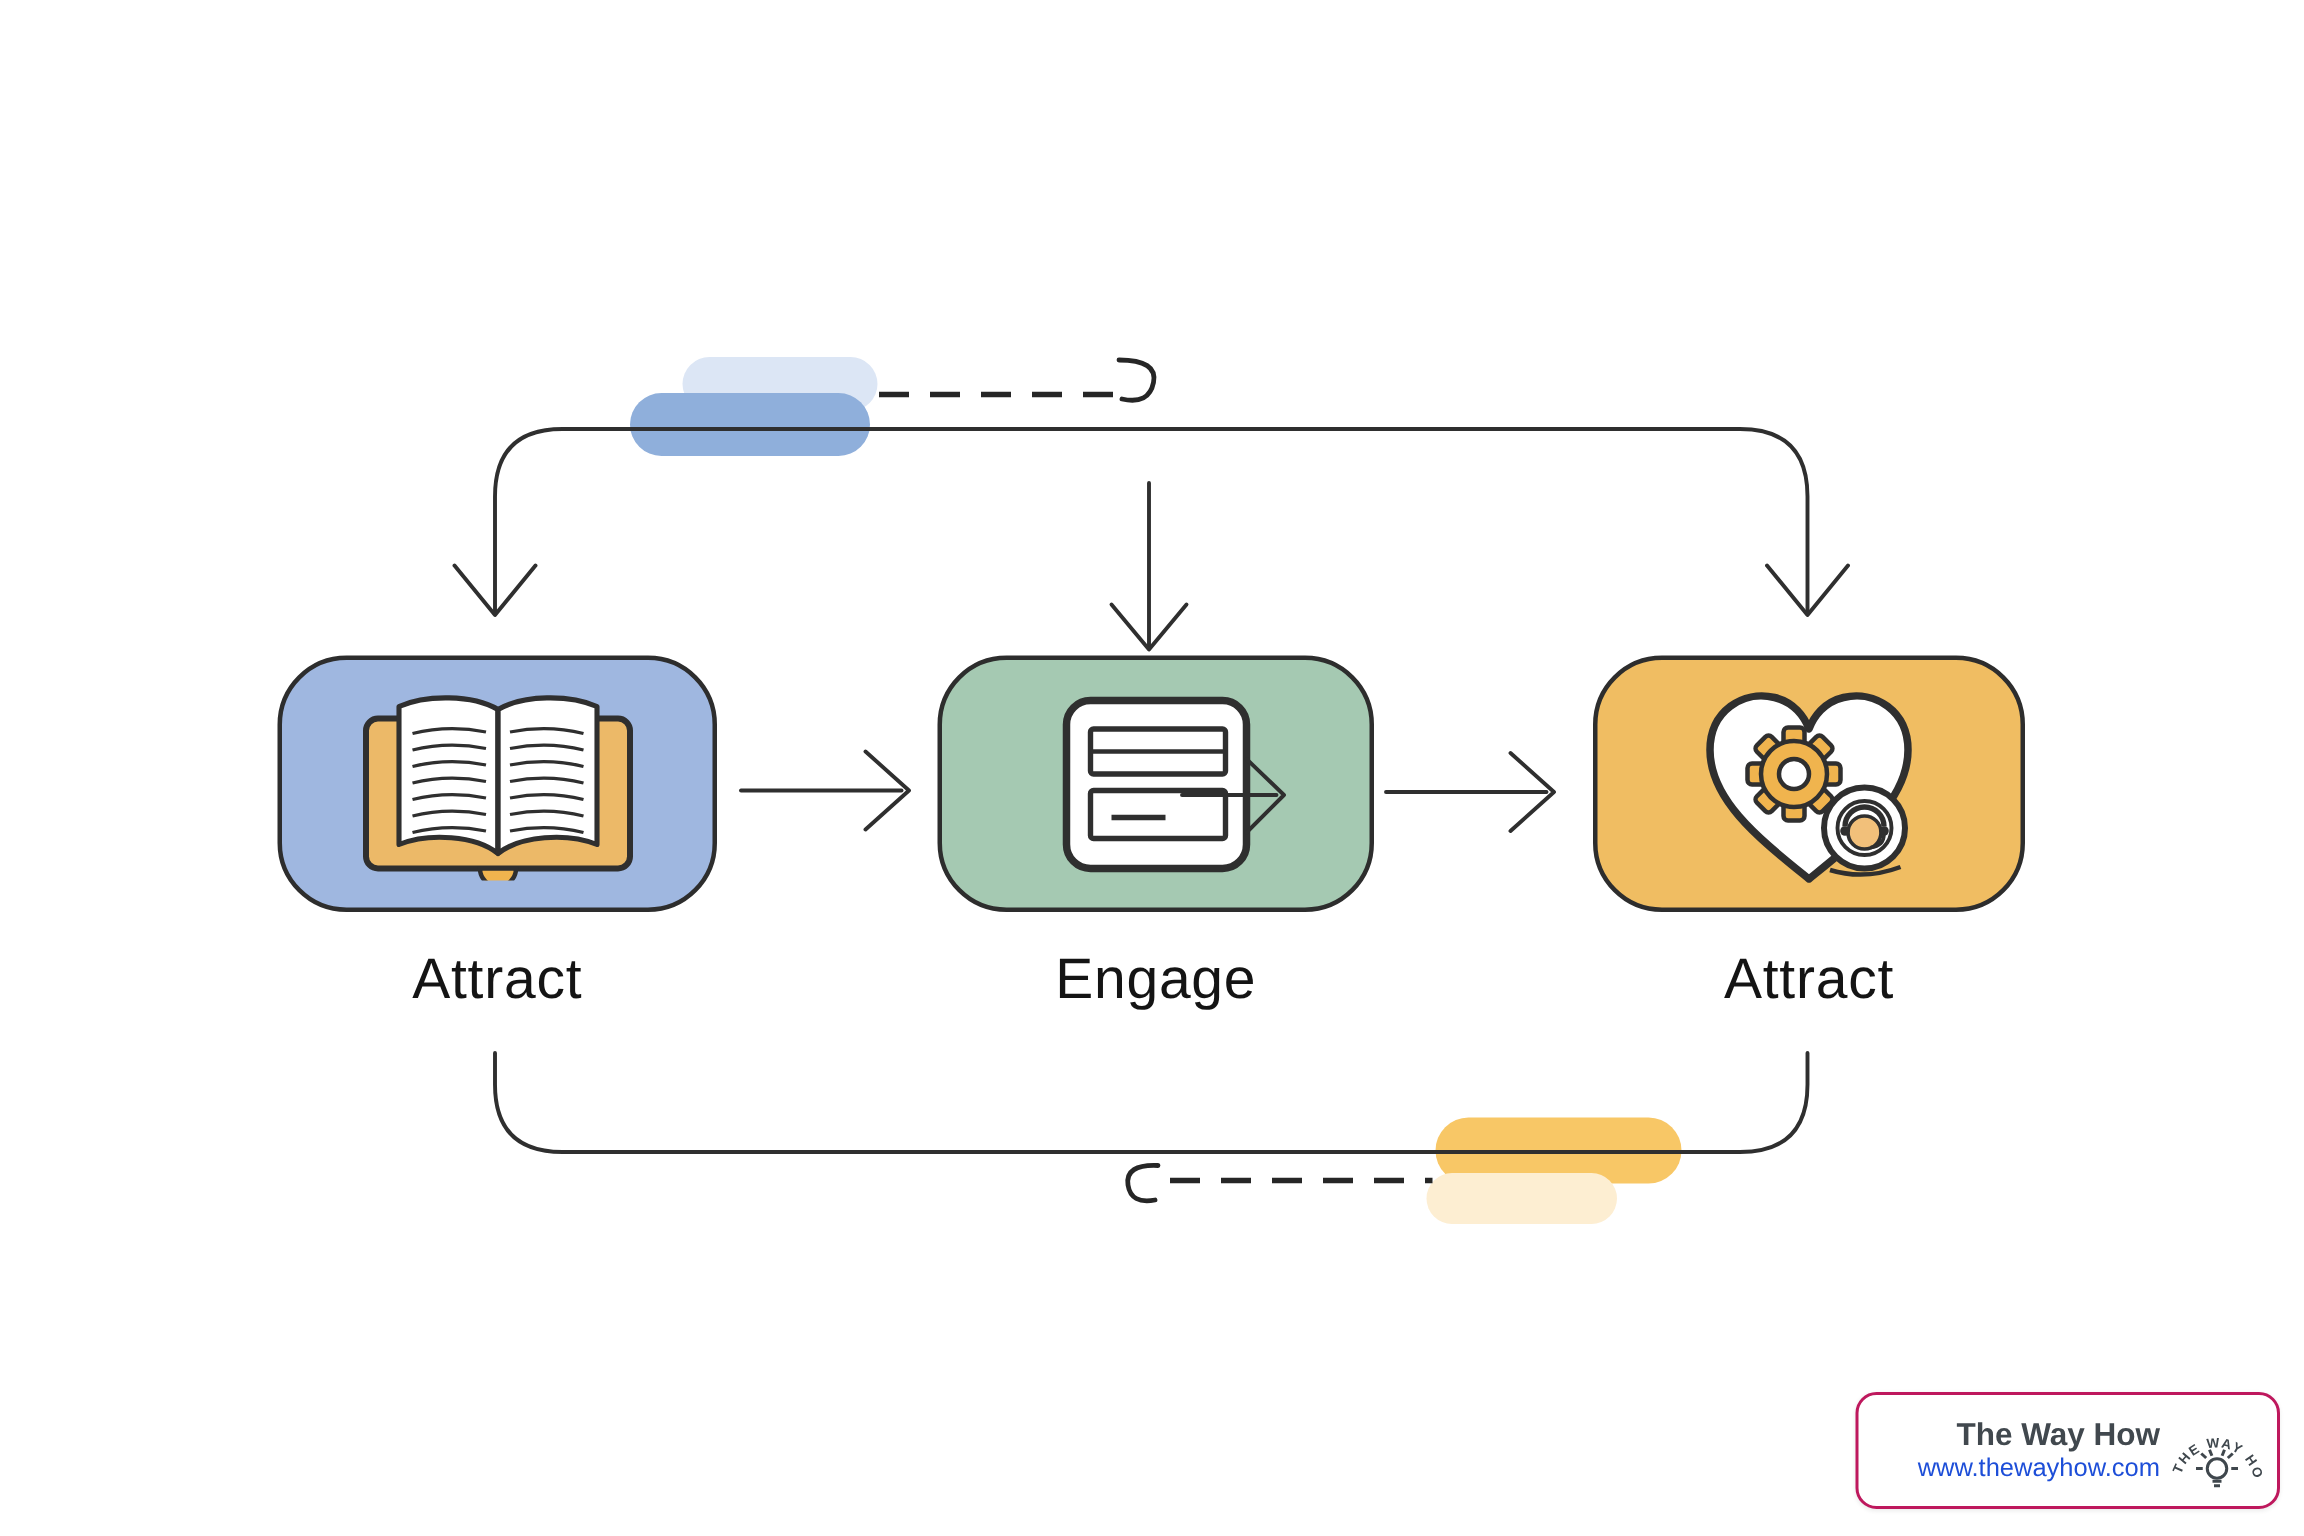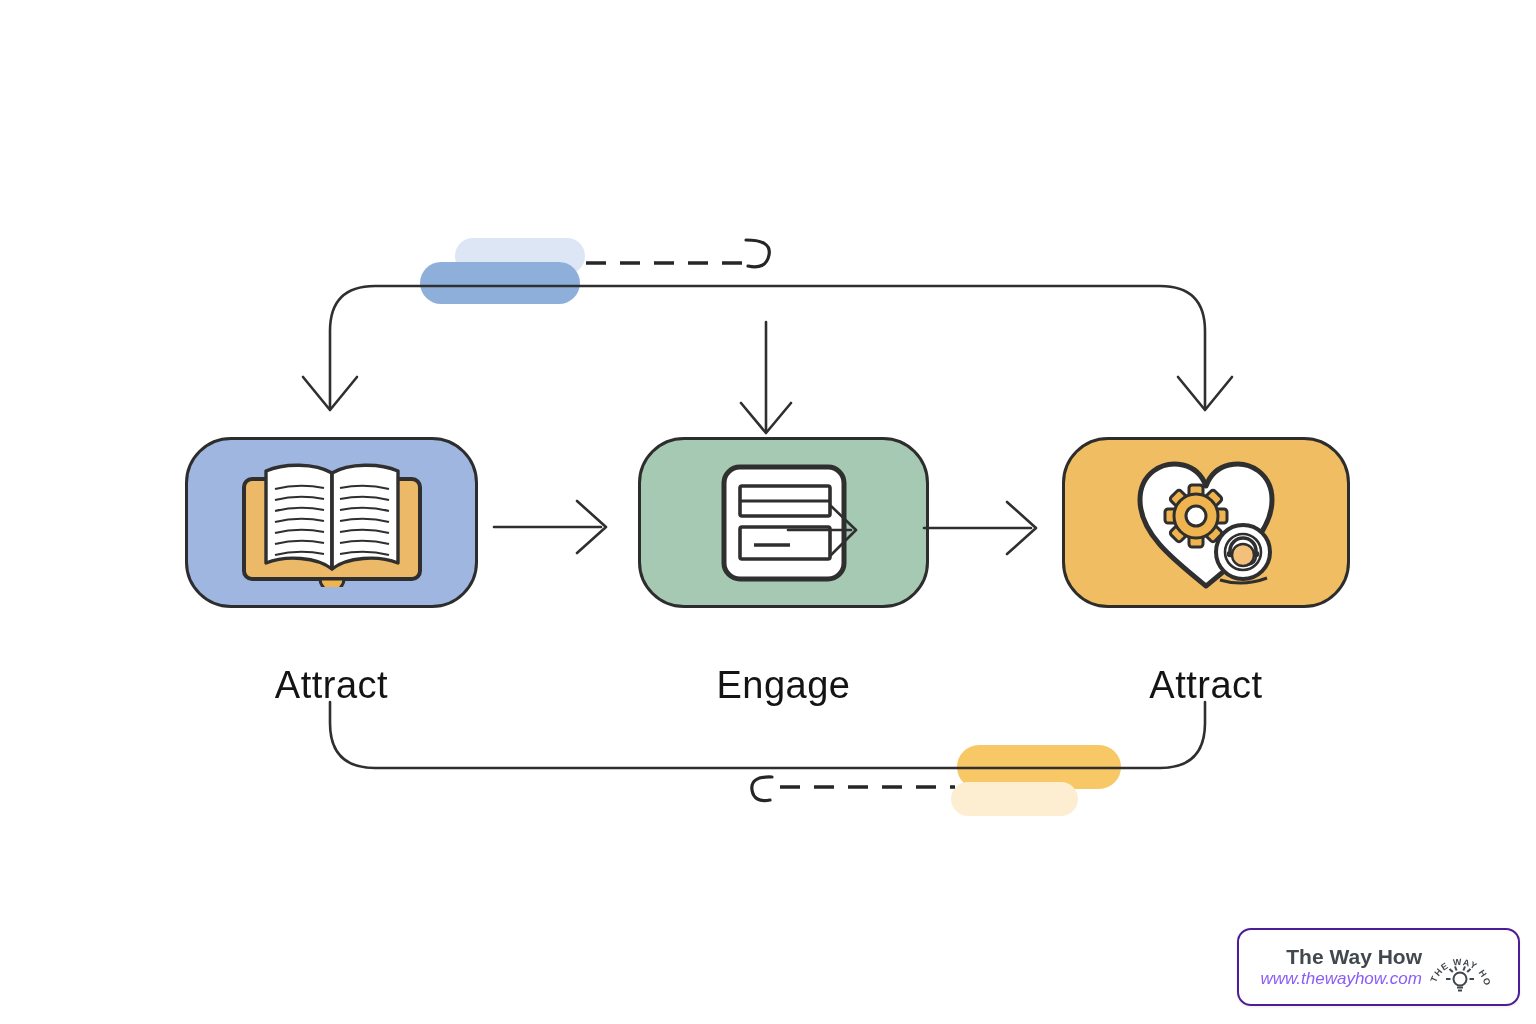--- a/index.html
+++ b/index.html
@@ -11,23 +11,23 @@
     font-family:"Liberation Sans", sans-serif;
   }
   
   .pill{position:absolute;z-index:1;}
   .pill-blue-light{left:455px;top:238px;width:130px;height:36px;border-radius:18px;background:#dce6f5;}
   .pill-blue{left:420px;top:262px;width:160px;height:42px;border-radius:21px;background:#8fafdb;}
   .pill-yellow{left:957px;top:745px;width:164px;height:44px;border-radius:22px;background:#f8c766;}
   .pill-yellow-light{left:951px;top:782px;width:127px;height:34px;border-radius:17px;background:#fdeed2;}
 
   
-  .stage{position:absolute;z-index:2;display:flex;flex-direction:column;align-items:center;gap:32px;}
+  .stage{position:absolute;z-index:2;display:flex;flex-direction:column;align-items:center;}
   .stage-attract{left:185px;top:437px;width:293px;}
-  .stage-engage{left:638px;top:437px;width:291px;}
+  .stage-engage{left:625px;top:437px;width:291px;}
   .stage-delight{left:1062px;top:437px;width:288px;}
   .stage-box{
     width:100%;height:171px;box-sizing:border-box;
     border:3px solid #2d2d2d;border-radius:46px;
     display:flex;align-items:center;justify-content:center;
   }
   .stage-attract .stage-box{background:#9fb7e0;}
   .stage-engage  .stage-box{background:#a5c9b2;}
   .stage-delight .stage-box{background:#f0bd62;}
   .stage-label{
@@ -38,27 +38,27 @@
 
   
   .overlay{position:absolute;left:0;top:0;z-index:5;pointer-events:none;}
   .line{fill:none;stroke:#2f2f2f;stroke-width:2.6;stroke-linecap:round;stroke-linejoin:round;}
   .dash{fill:none;stroke:#262626;stroke-width:3.6;stroke-linecap:butt;stroke-dasharray:20 14;}
   .hook{fill:none;stroke:#262626;stroke-width:3.2;stroke-linecap:round;}
 
   
   .watermark{
     position:absolute;left:1237px;top:928px;width:283px;height:78px;z-index:6;
-    box-sizing:border-box;background:#ffffff;border:2px solid #4c1d95;border-radius:14px;
+    box-sizing:border-box;background:#ffffff;border:2px solid #be185d;border-radius:14px;
     display:flex;align-items:center;justify-content:flex-end;gap:6px;
-    padding:0 26px 0 14px;box-shadow:0 1px 3px rgba(0,0,0,0.08);
+    padding:0 8px 0 14px;box-shadow:0 1px 3px rgba(0,0,0,0.08);
   }
   .wm-text{display:flex;flex-direction:column;align-items:flex-end;line-height:1.22;}
   .wm-title{font-size:21px;font-weight:700;color:#41484e;}
-  .wm-url{font-size:17px;font-weight:400;color:#8b5cf6;font-style:italic;}
+  .wm-url{font-size:17px;font-weight:400;color:#1d4ed8;}
   .wm-logo{flex:0 0 auto;}
 
   .icon-svg{display:block;}
 </style>
 </head>
 <body>
 
 <div class="canvas">
 
   <div class="pill pill-blue-light"></div>

